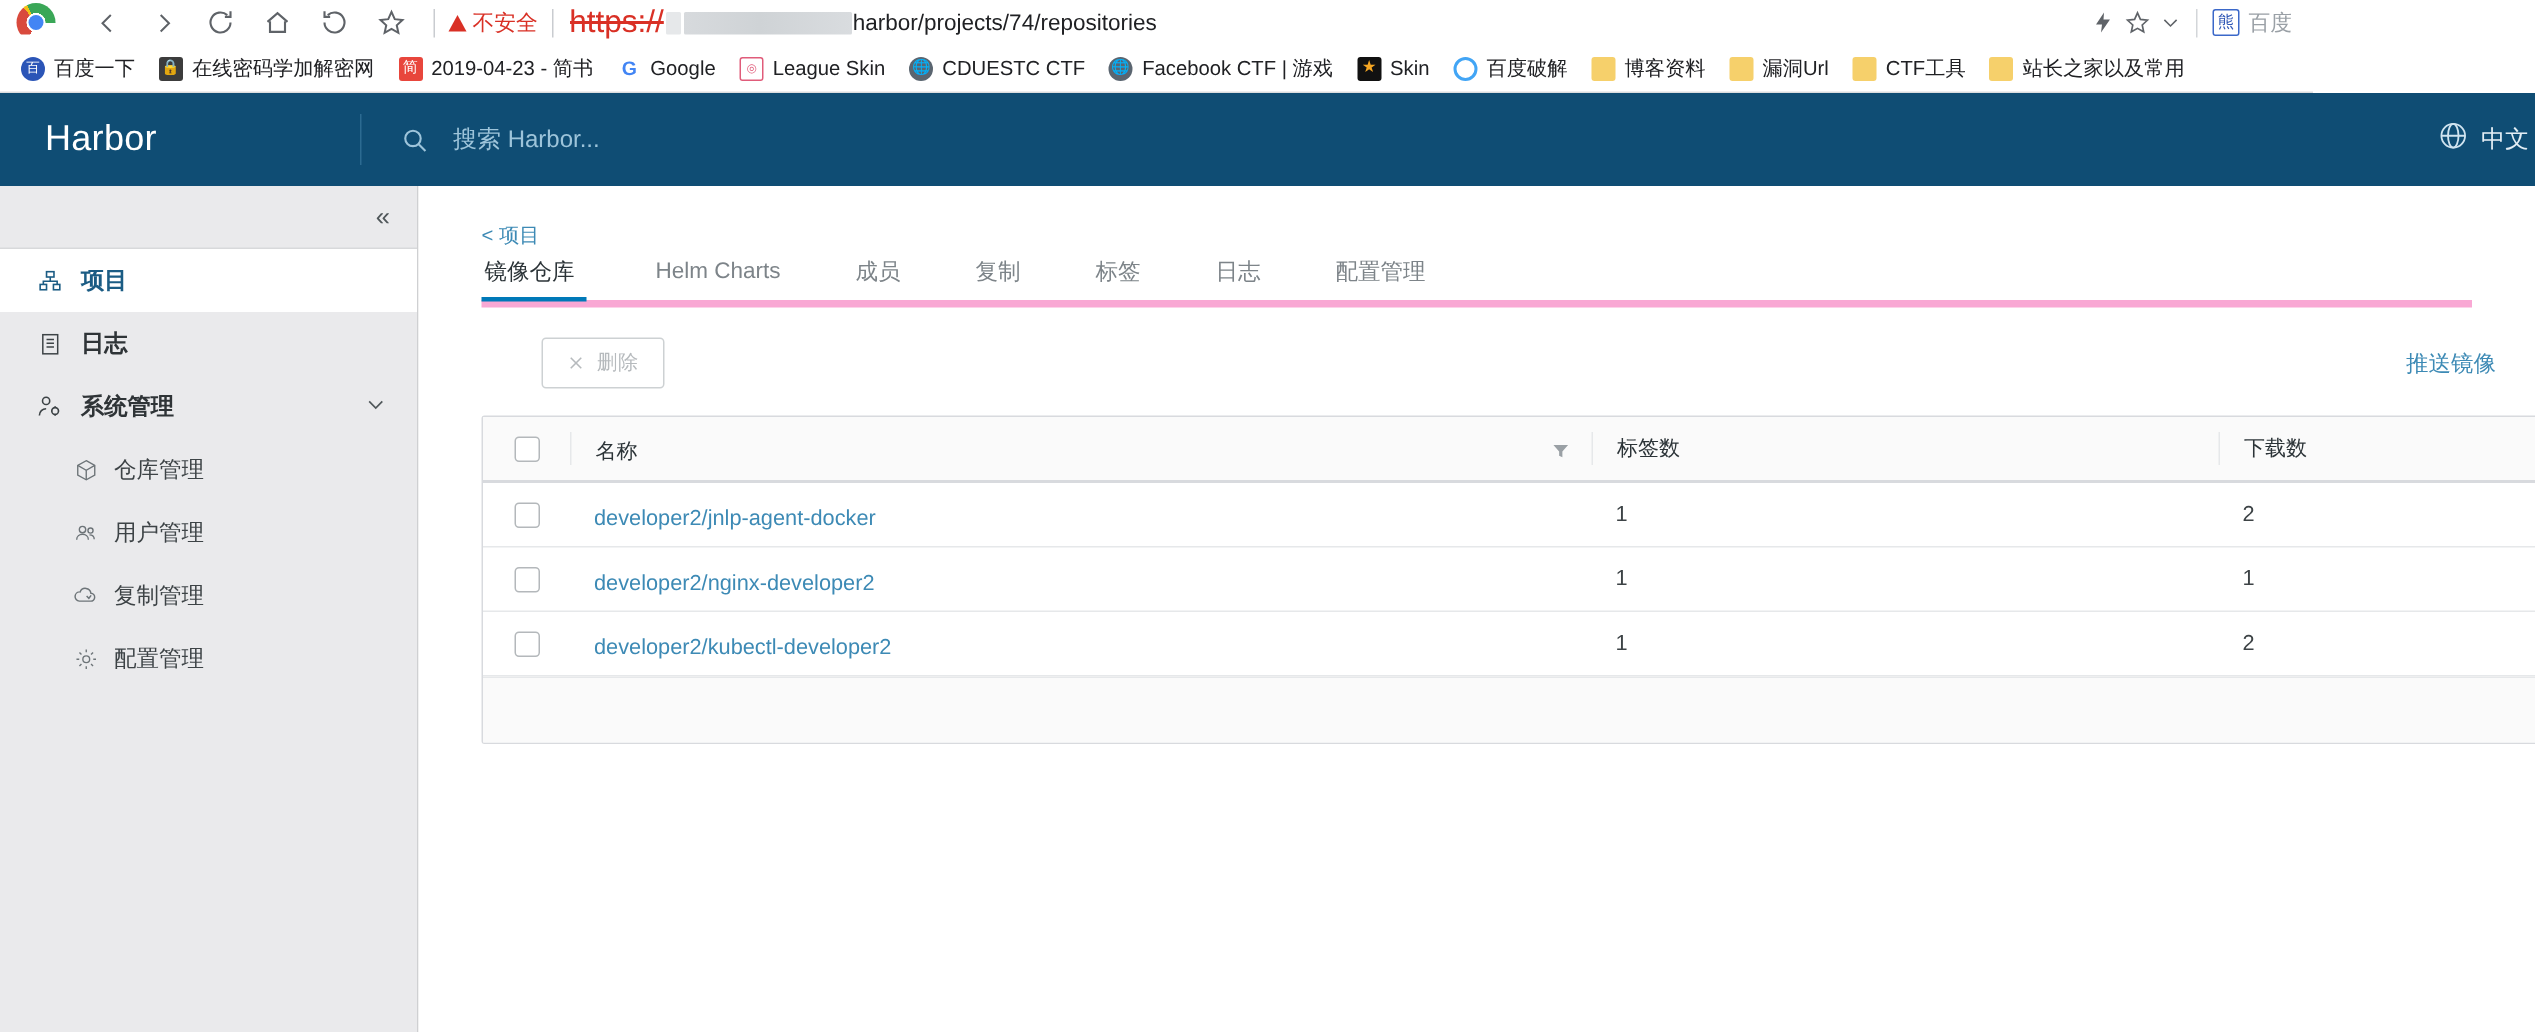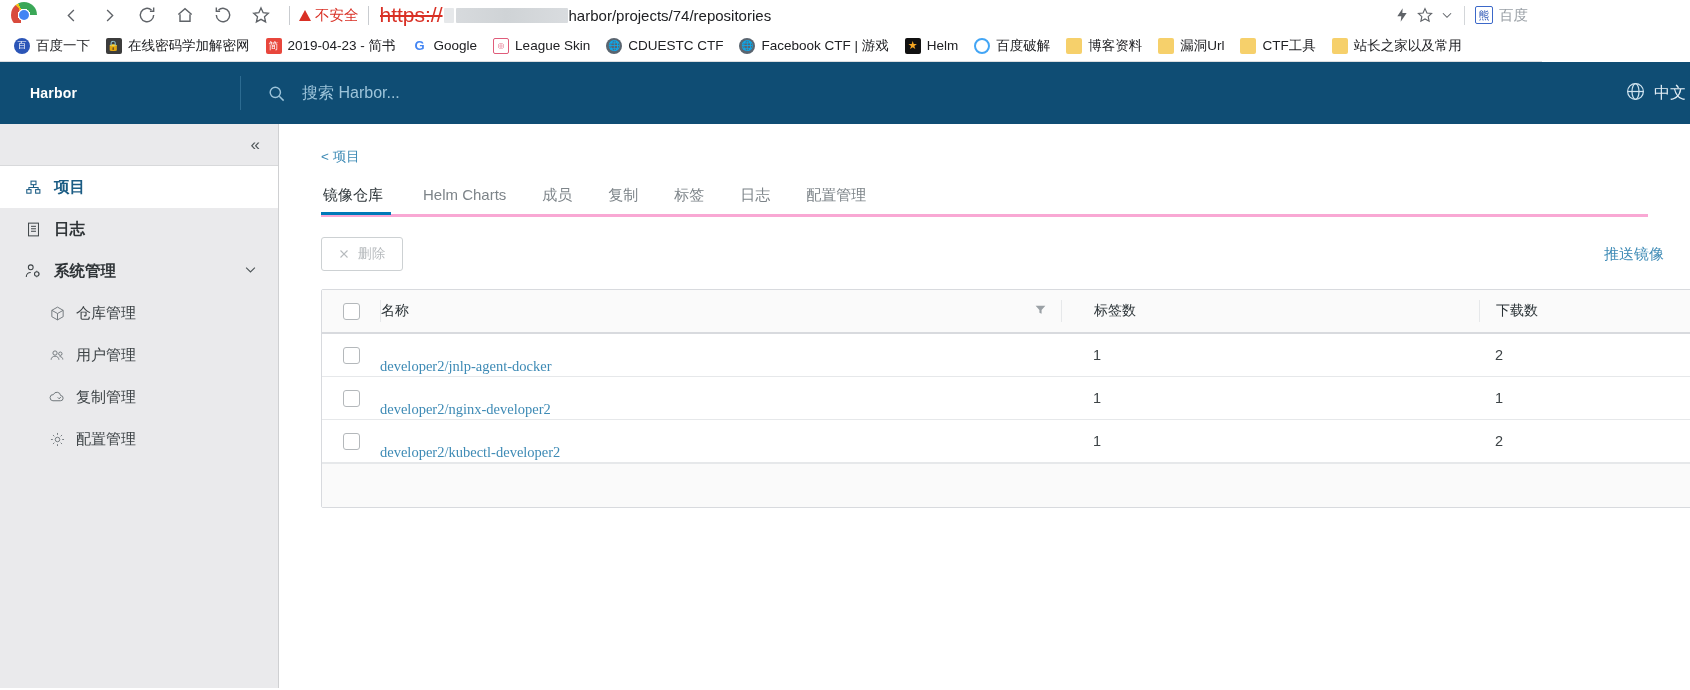--- a/index.html
+++ b/index.html
@@ -114,22 +114,22 @@
   .ic-folder{ background:#f6d06b; border-radius:2px; }
   .bm-cut { color:#202124; }
 
   
   .app { width: 1690px; height: 626px; display: flex; flex-direction: column; }
   .harbor-header {
     height: 62px; background: #0f4d74; display: flex; align-items: center;
     color: #fff; flex: none;
   }
   .hh-brand {
-    width: 240px; font-size: 14px; color: #fff; padding-left: 30px;
-    letter-spacing: .2px; font-weight: 700;
+    width: 240px; font-size: 24px; color: #fff; padding-left: 30px;
+    letter-spacing: .2px; font-weight: 400;
   }
   .hh-divider { width: 1px; height: 34px; background: #2c6b91; }
   .hh-search {
     display: flex; align-items: center; gap: 16px; padding-left: 26px;
     color: #9dc4da; font-size: 16px;
   }
   .hh-search svg { display: block; }
   .hh-right {
     margin-left: auto; display: flex; align-items: center;
     gap: 8px; padding-right: 4px; font-size: 16px; color: #e3eef5;
@@ -170,21 +170,21 @@
     margin-top: 24px; font-size: 13.5px; color: #3d8ab5;
   }
   .page-title-row {
     display: flex; align-items: flex-end; gap: 14px; margin-top: 4px;
   }
   .page-title { font-size: 34px; font-weight: 300; color: #2b3337; line-height: 1.1; }
   .page-role {
     font-size: 14px; color: #c9cdd0; font-style: italic; padding-bottom: 6px;
   }
   .tabs {
-    display: flex; gap: 0px; margin-top: 14px; border-bottom: 3px solid #f9a8d4;
+    display: flex; gap: 14px; border-bottom: 5px solid #f9a8d4;
     width: calc(100% - 42px);
   }
   .tab {
     padding: 6px 18px 9px 18px; font-size: 15px; color: #7d8489;
     position: relative; white-space: nowrap;
   }
   .tab:first-child { padding-left: 2px; padding-right: 22px; }
   .tab.active { color: #2b3337; }
   .tab.active::after {
     content: ""; position: absolute; left: 0; right: 8px; bottom: -1px;
@@ -192,21 +192,21 @@
   }
   .tab:first-child.active::after { left: 0; right: 14px; }
 
   .toolbar {
     display: flex; align-items: center; margin-top: 20px;
     width: calc(100% - 42px);
   }
   .btn-del {
     display: inline-flex; align-items: flex-end; gap: 8px;
     border: 1px solid #cdd1d3; border-radius: 3px; background: #fff;
-    color: #b6babd; font-size: 13.5px; padding: 7px 16px; letter-spacing:.5px;
+    color: #b6babd; font-size: 13.5px; padding: 7px 16px; letter-spacing:.5px;margin-left:40px;
   }
   .push-link {
     margin-left: auto; color: #3d8ab5; font-size: 15px; white-space: nowrap;
     margin-right: -16px;
   }
 
   .table-wrap {
     margin-top: 18px; border: 1px solid #d8dade; border-radius: 2px;
     background: #fff; width: calc(100% + 120px);
   }
@@ -214,23 +214,23 @@
     display: flex; align-items: center; height: 44px;
     background: #fafafa; border-bottom: 2px solid #d8dade;
     font-size: 14px; color: #2b3337;
   }
   .t-row {
     display: flex; align-items: center; height: 43px;
     border-bottom: 1px solid #e6e8ea; font-size: 14.5px; color: #3d4346;
   }
   .t-foot { height: 44px; background: #fafafa; border-top: 1px solid #e6e8ea; }
   .c-check { width: 58px; display: flex; justify-content: center; flex:none; }
-  .c-name  { flex: 1; display:flex; align-items:center;
-             border-left: 1px solid #e6e8ea; height: 22px; font-family: Liberation Serif, serif; }
-  .c-tags  { width: 418px; padding-left: 32px; flex:none;
+  .c-name  { flex: 1; padding-left: 16px; display:flex; align-items:flex-end;
+             border-left: 1px solid #e6e8ea; height: 22px; }
+  .c-tags  { width: 418px; padding-left: 16px; flex:none;
              border-left: 1px solid #e6e8ea; height: 22px; display:flex; align-items:center; }
   .c-dl    { width: 330px; padding-left: 16px; flex:none;
              border-left: 1px solid #e6e8ea; height: 22px; display:flex; align-items:center; }
   .t-row .c-name, .t-row .c-tags, .t-row .c-dl { border-left: none; }
   .cb {
     width: 17px; height: 17px; border: 1px solid #b4b8bb;
     border-radius: 3px; background: #fff;
   }
   .repo-link { color: #3d8ab5; margin-top: 22px; }
   .filter-ico { margin-left: auto; margin-right: 14px; color: #9aa0a5; }
@@ -348,21 +348,21 @@
     <div class="bm">
         <span class="bm-ico ic-globe">🌐</span>
         <span>CDUESTC CTF</span>
       </div>
     <div class="bm">
         <span class="bm-ico ic-globe">🌐</span>
         <span class="bm-cut">Facebook CTF | 游戏</span>
       </div>
     <div class="bm">
         <span class="bm-ico ic-star">★</span>
-        <span>Helm</span>
+        <span>Skin</span>
       </div>
     <div class="bm">
         <span class="bm-ico ic-ring"></span>
         <span>百度破解</span>
       </div>
     <div class="bm">
         <span class="bm-ico ic-folder"></span>
         <span>博客资料</span>
       </div>
     <div class="bm">

